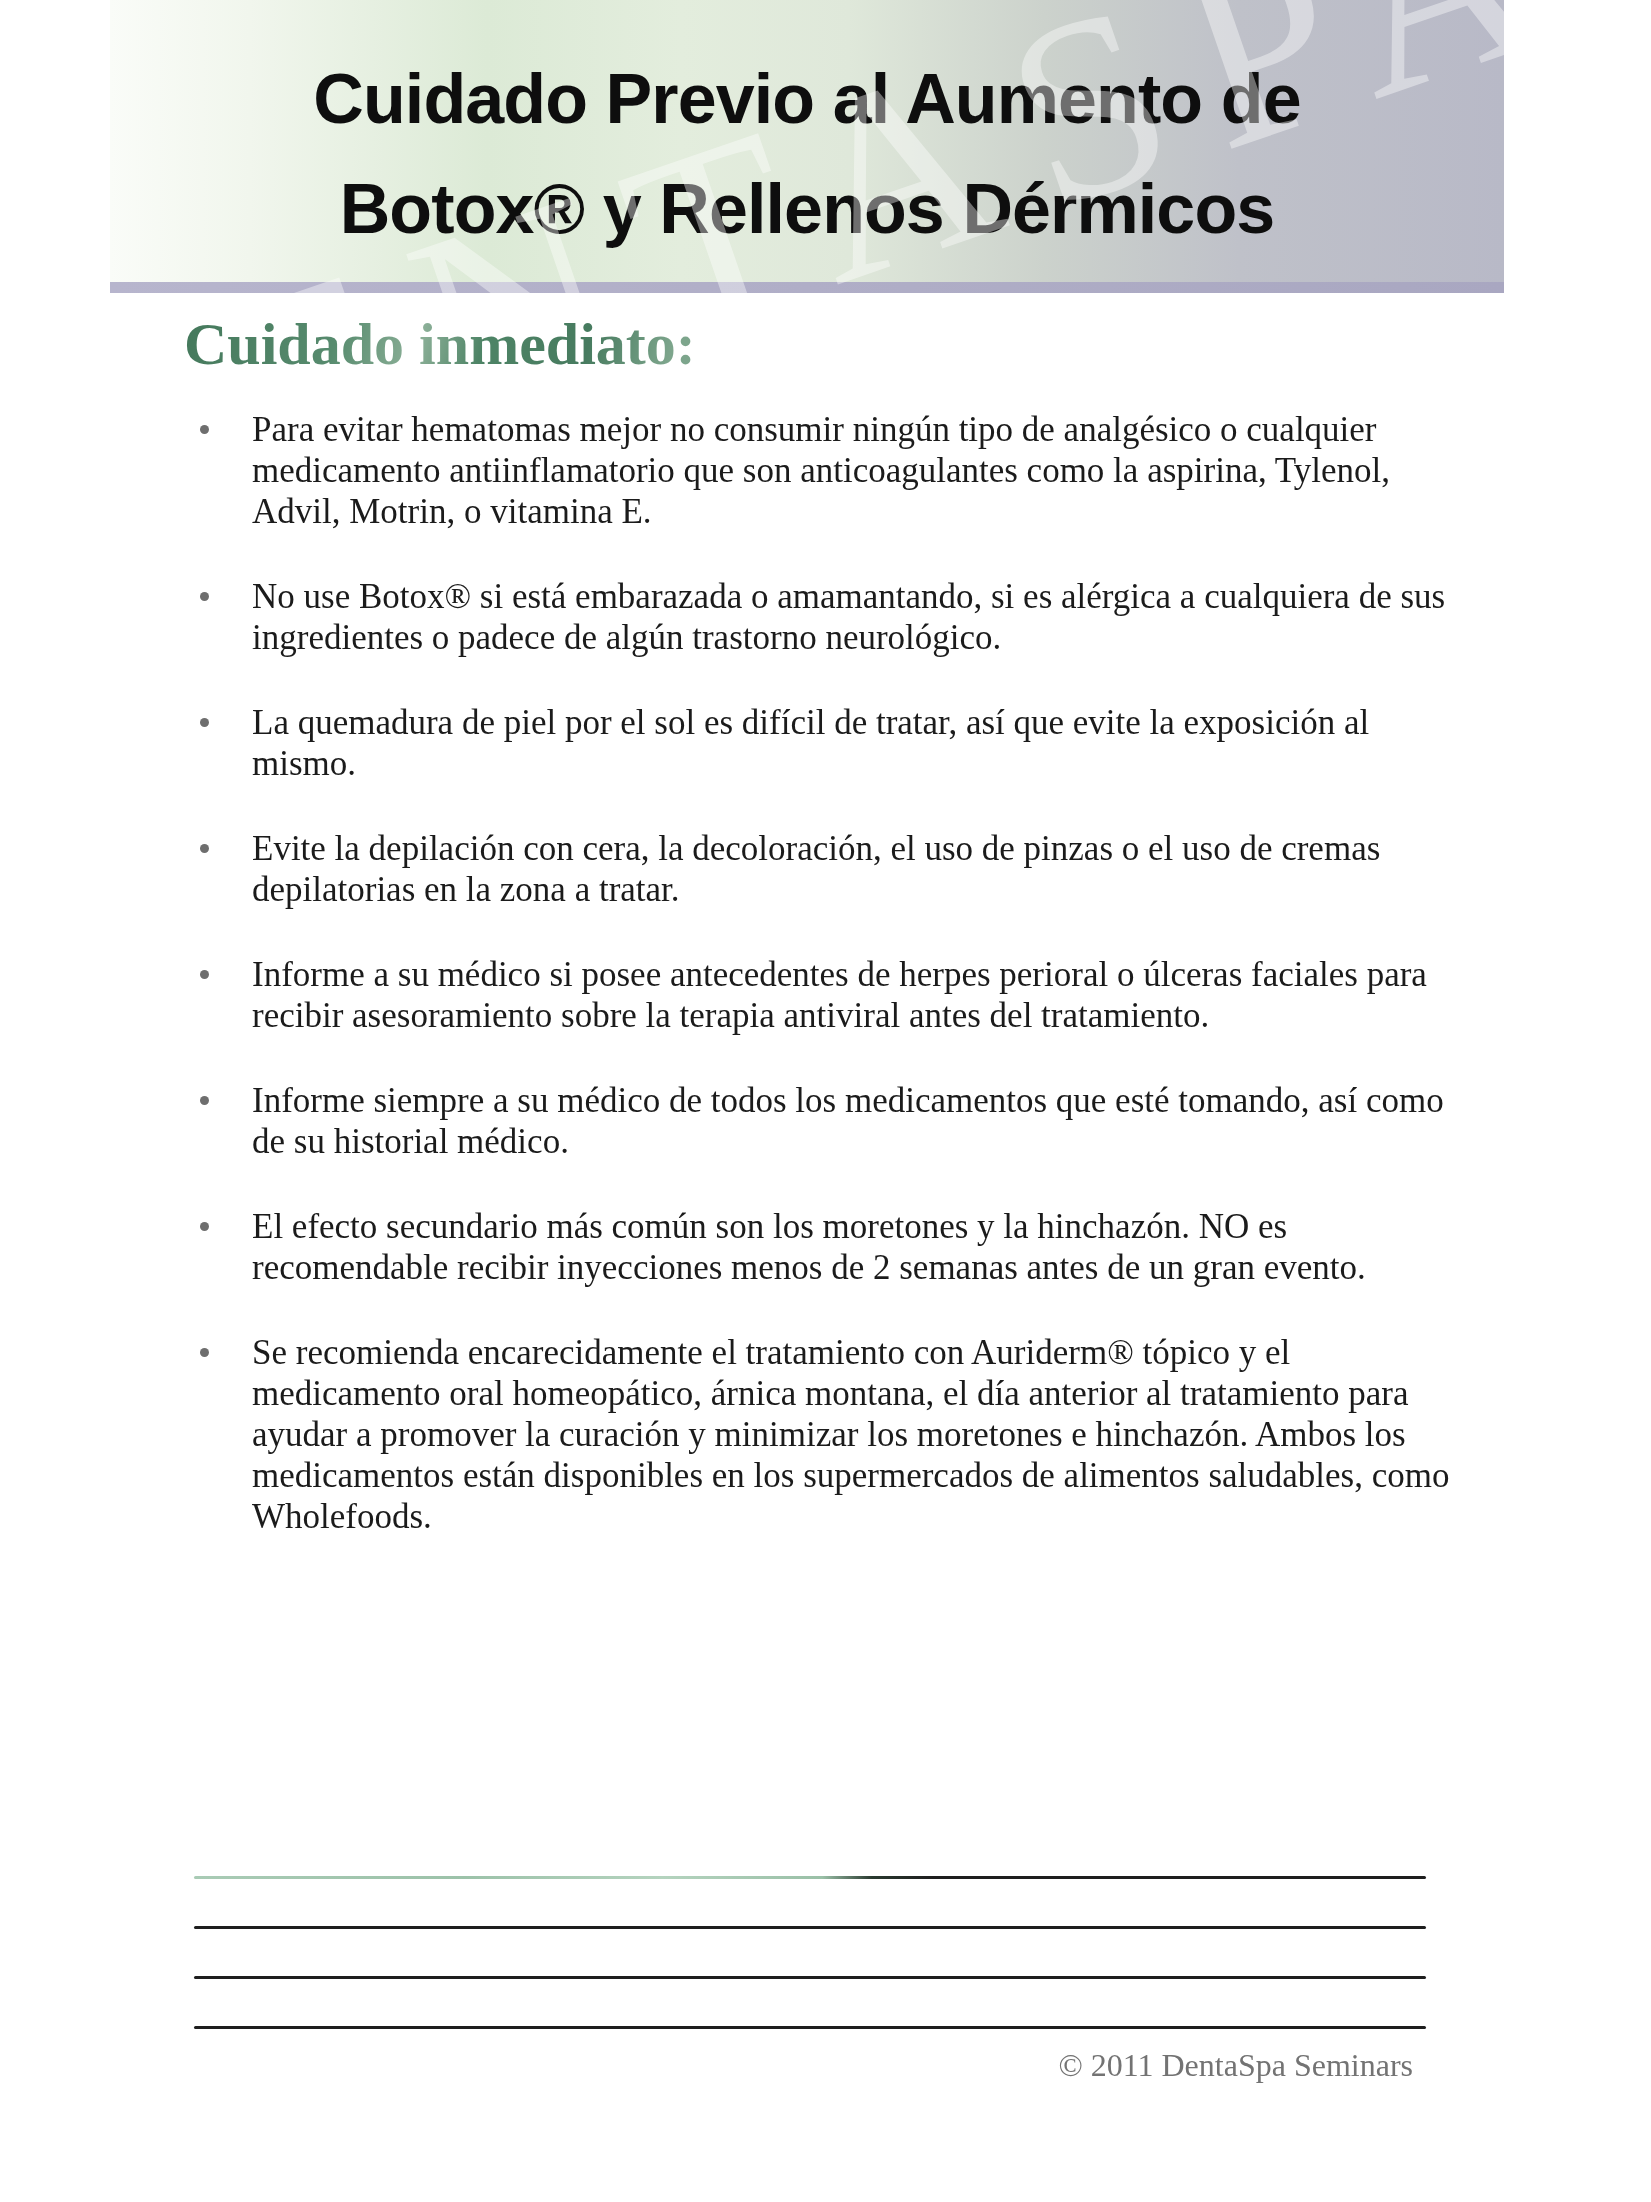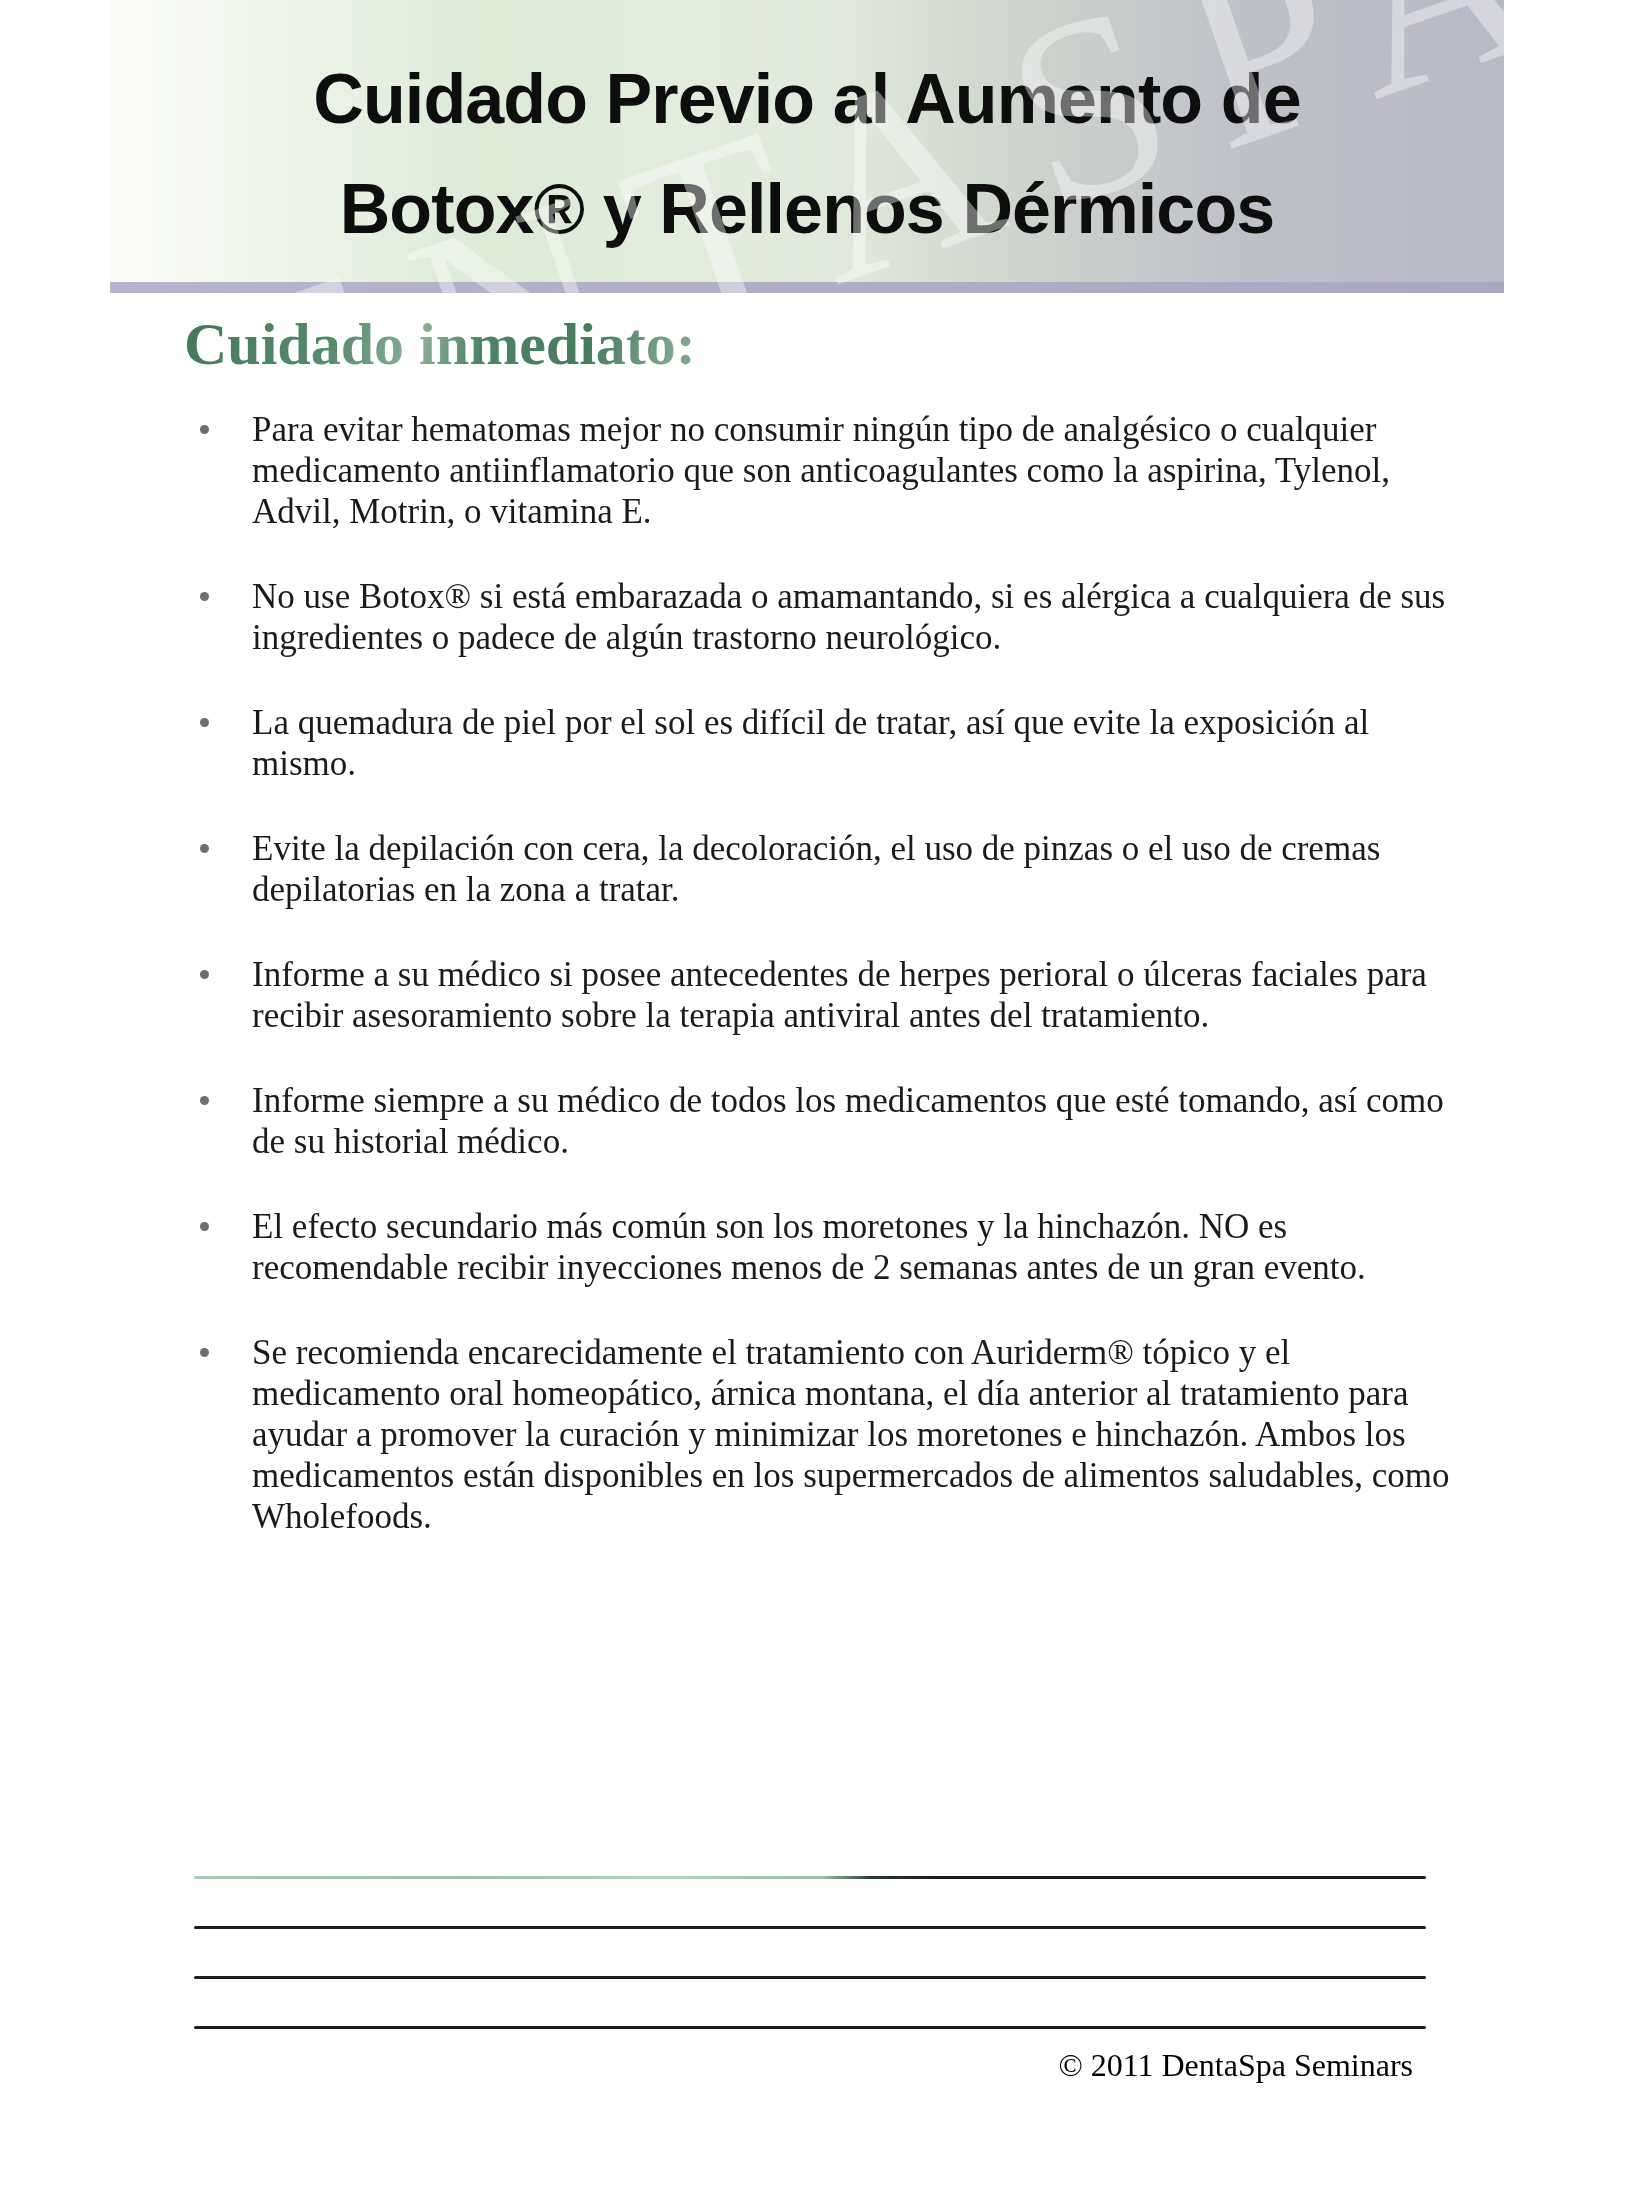--- a/index.html
+++ b/index.html
@@ -91,21 +91,21 @@
     background:linear-gradient(to right,
       #a9cbb5 0%, #9cc2a9 22%, #b4d3be 38%, #9ac0a7 51%,
       #2a3a30 55%, #1e1e1e 60%, #1e1e1e 100%);
   }
   .rl1{top:1876px;} .rl2{top:1926px;} .rl3{top:1976px;} .rl4{top:2026px;}
 
   
   .copyright{
     position:absolute;top:2046px;right:239px;
     font-size:32px;line-height:1.2;
-    color:#000000;
+    color:#737373;
     white-space:nowrap;
   }
 </style>
 </head>
 <body>
 
 <div class="page">
 
   <div class="banner">
     <div class="watermark">DENTASPA</div>

